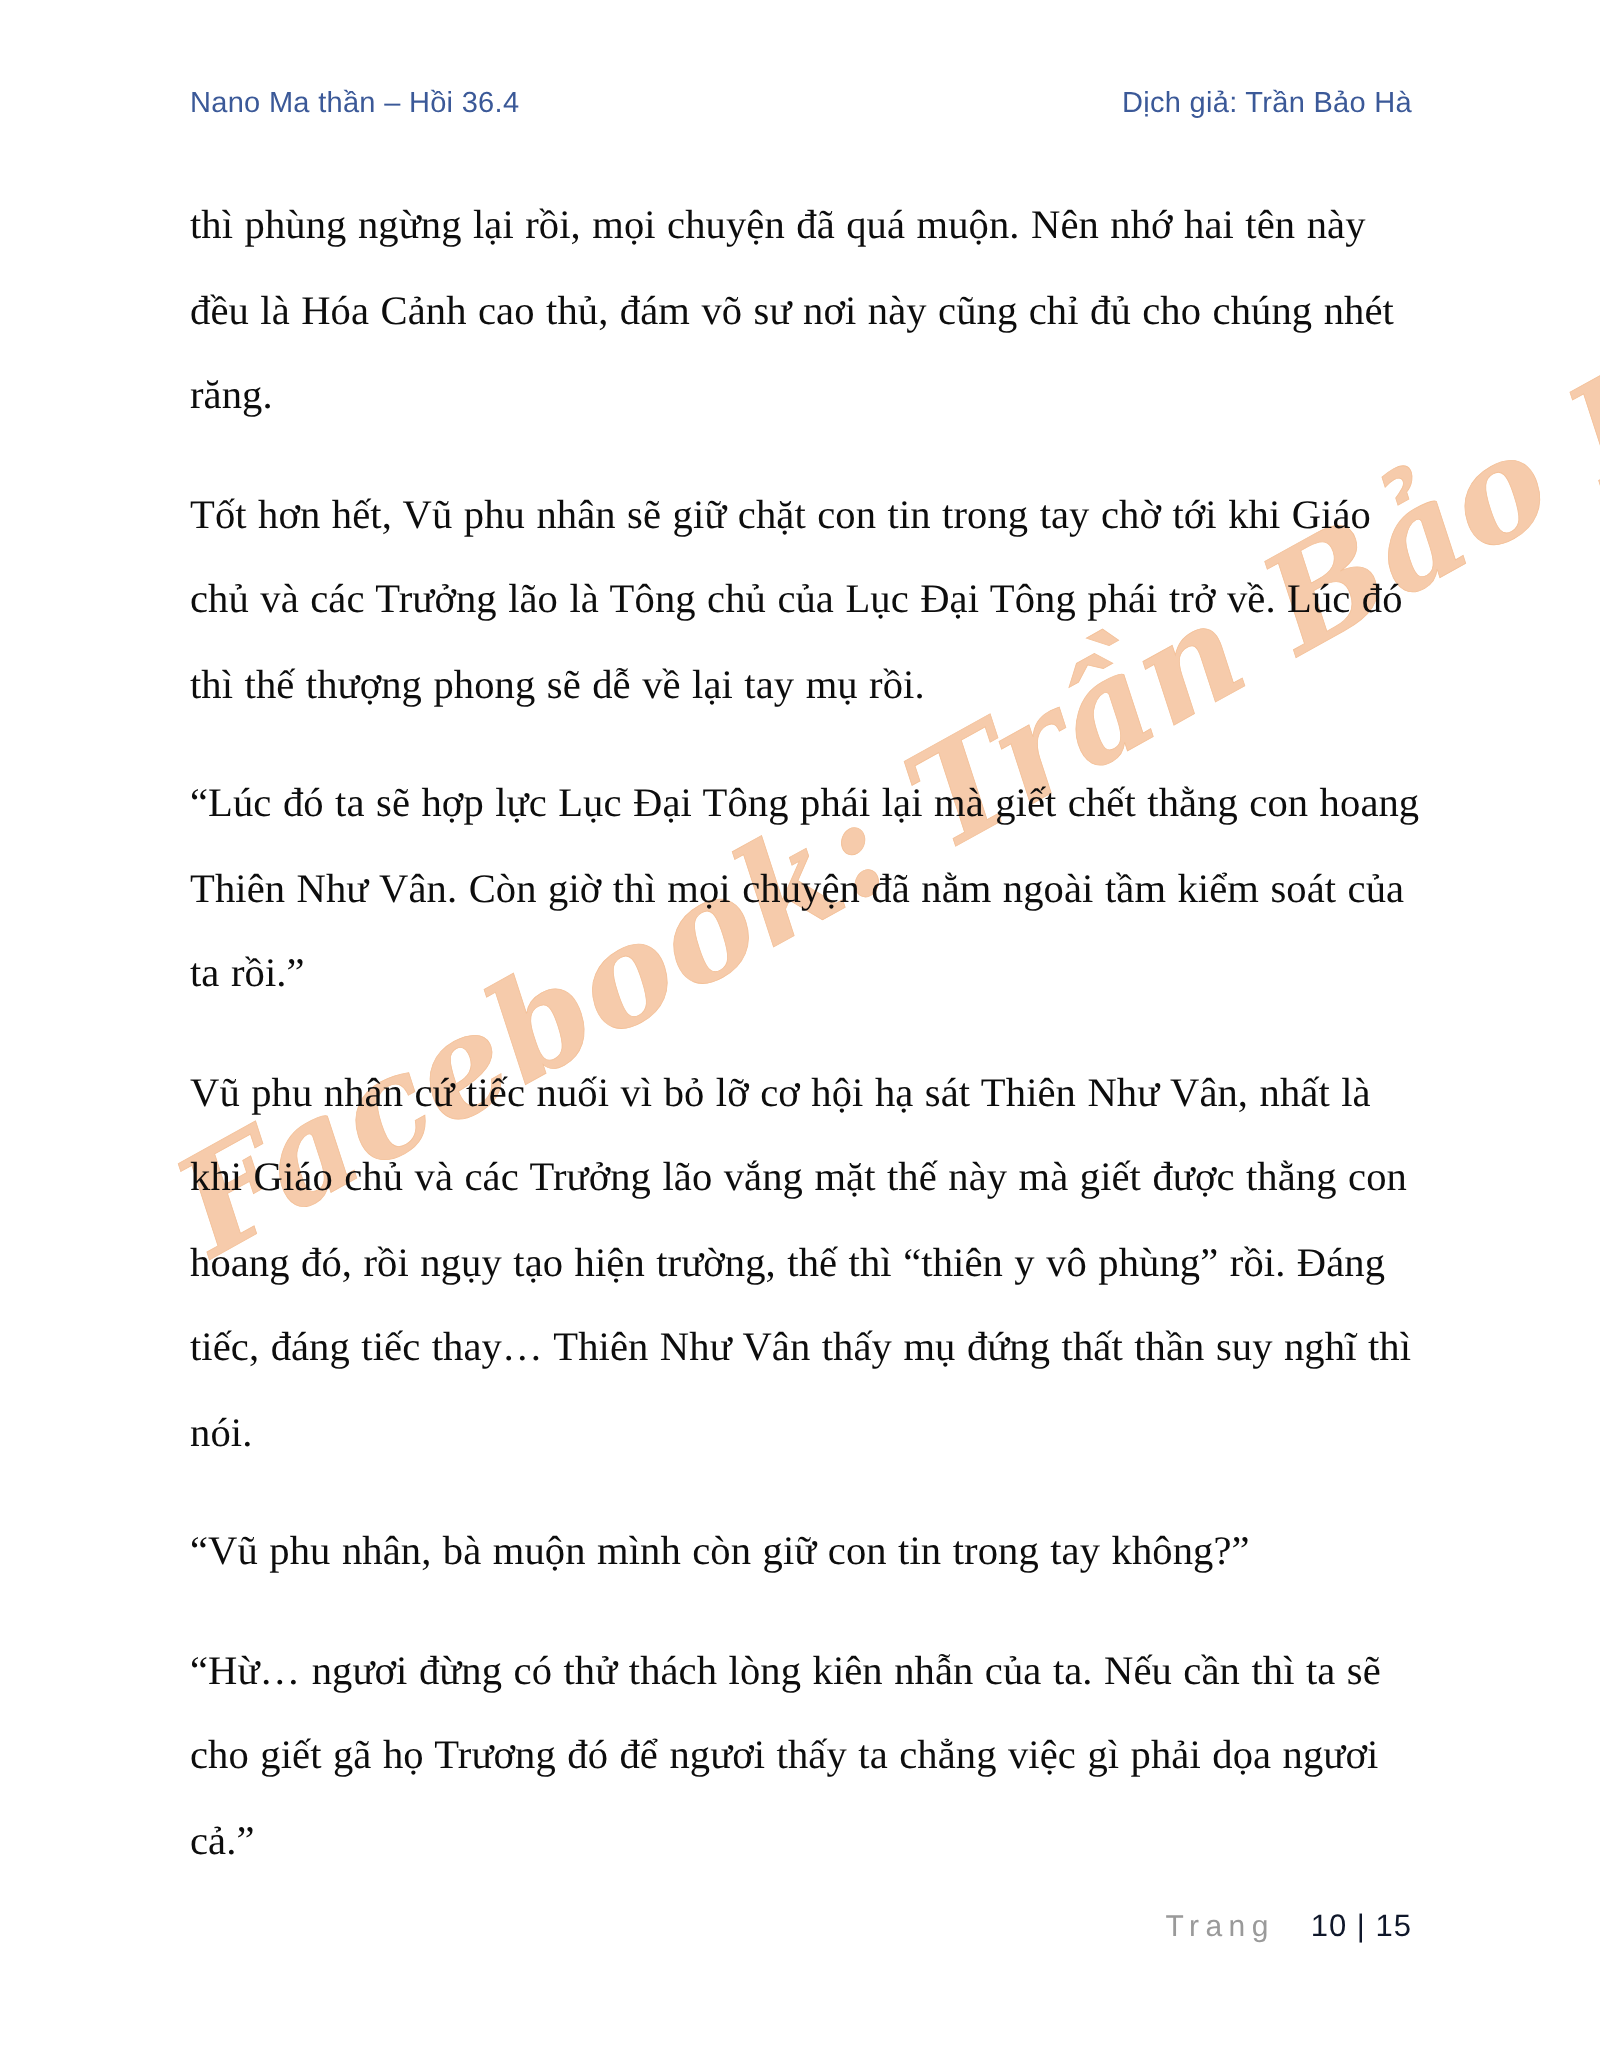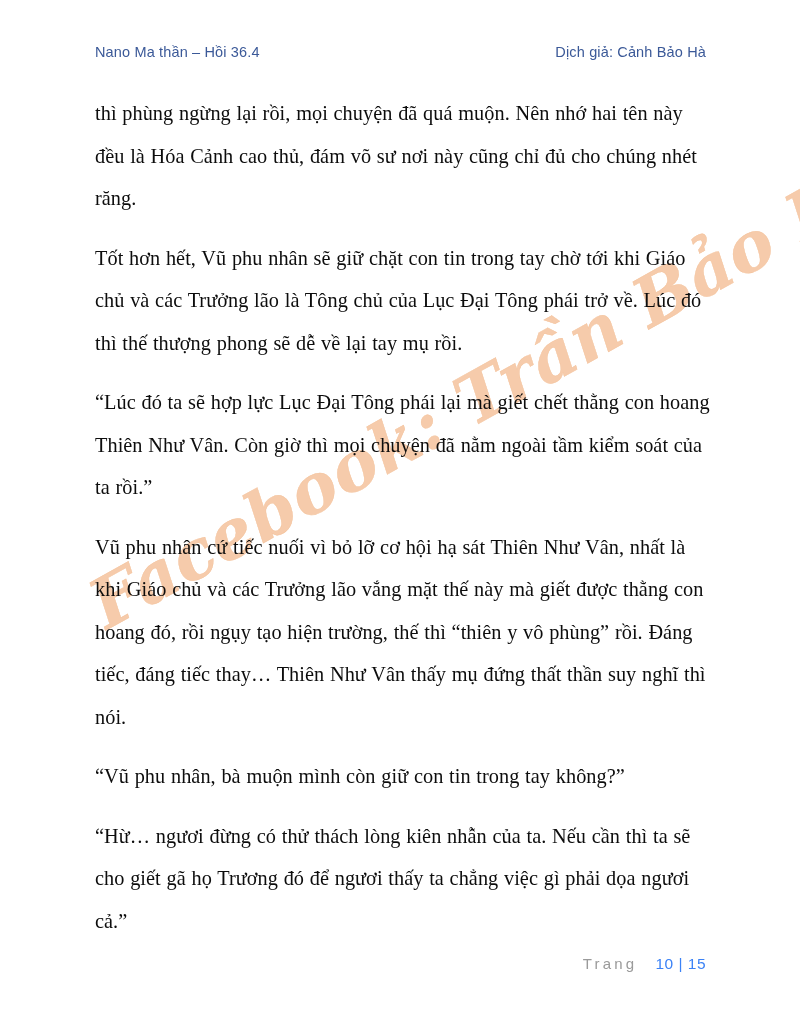--- a/index.html
+++ b/index.html
@@ -105,36 +105,36 @@
     gap: 18px;
     font-family: "Liberation Sans", "DejaVu Sans", sans-serif;
   }
   #footer-label {
     font-size: 15px;
     color: #9a9a9a;
     letter-spacing: 3.2px;
   }
   #footer-pages {
     font-size: 15.5px;
-    color: #3b82f6;
+    color: #0f172a;
     letter-spacing: 0.5px;
   }
 </style>
 </head>
 <body>
 
 <div id="page">
 
   <div id="watermark-layer">
     <div id="watermark-text">Facebook: Trần Bảo Hà</div>
   </div>
 
   <div id="header">
     <div class="header-text" id="header-left">Nano Ma thần – Hồi 36.4</div>
-    <div class="header-text" id="header-right">Dịch giả: Cảnh Bảo Hà</div>
+    <div class="header-text" id="header-right">Dịch giả: Trần Bảo Hà</div>
   </div>
 
   <div id="content">
     <p class="para">thì phùng ngừng lại rồi, mọi chuyện đã quá muộn. Nên nhớ hai tên này đều là Hóa Cảnh cao thủ, đám võ sư nơi này cũng chỉ đủ cho chúng nhét răng.</p>
     <p class="para">Tốt hơn hết, Vũ phu nhân sẽ giữ chặt con tin trong tay chờ tới khi Giáo chủ và các Trưởng lão là Tông chủ của Lục Đại Tông phái trở về. Lúc đó thì thế thượng phong sẽ dễ về lại tay mụ rồi.</p>
     <p class="para">“Lúc đó ta sẽ hợp lực Lục Đại Tông phái lại mà giết chết thằng con hoang Thiên Như Vân. Còn giờ thì mọi chuyện đã nằm ngoài tầm kiểm soát của ta rồi.”</p>
     <p class="para">Vũ phu nhân cứ tiếc nuối vì bỏ lỡ cơ hội hạ sát Thiên Như Vân, nhất là khi Giáo chủ và các Trưởng lão vắng mặt thế này mà giết được thằng con hoang đó, rồi ngụy tạo hiện trường, thế thì “thiên y vô phùng” rồi. Đáng tiếc, đáng tiếc thay… Thiên Như Vân thấy mụ đứng thất thần suy nghĩ thì nói.</p>
     <p class="para">“Vũ phu nhân, bà muộn mình còn giữ con tin trong tay không?”</p>
     <p class="para">“Hừ… ngươi đừng có thử thách lòng kiên nhẫn của ta. Nếu cần thì ta sẽ cho giết gã họ Trương đó để ngươi thấy ta chẳng việc gì phải dọa ngươi cả.”</p>
   </div>

